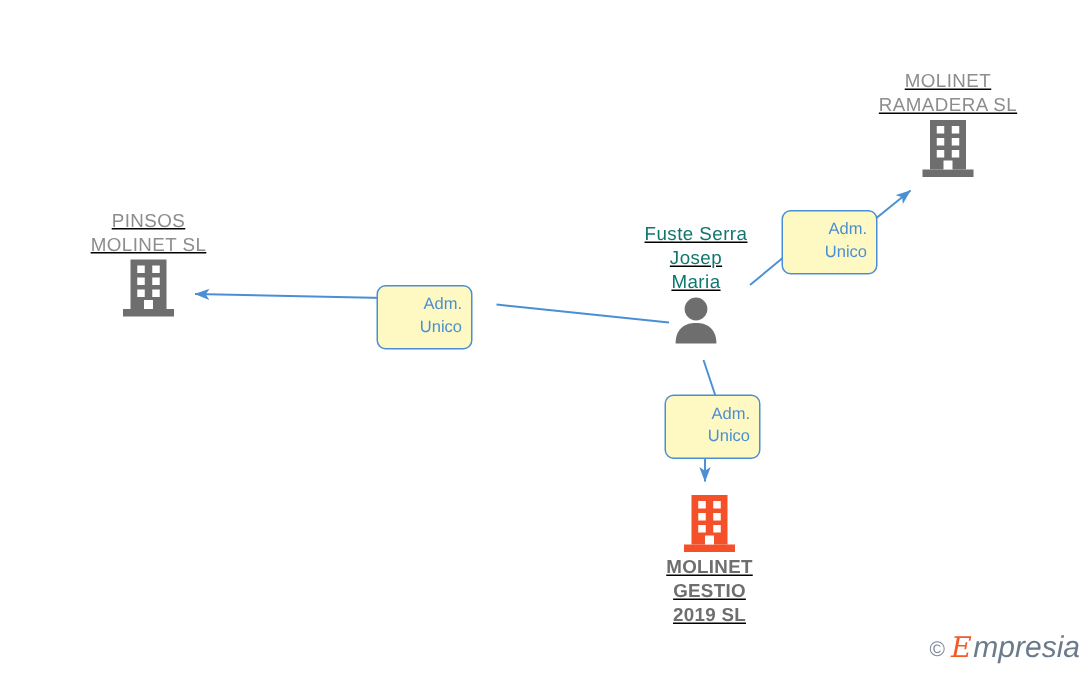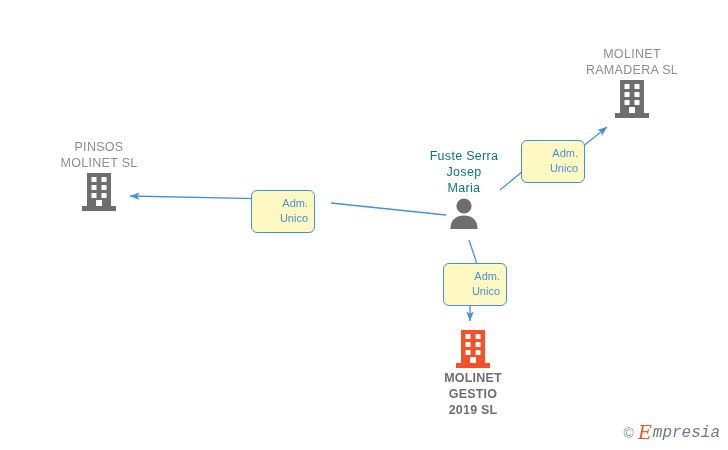--- a/index.html
+++ b/index.html
@@ -26,20 +26,21 @@
     height: 450px;
     pointer-events: none;
   }
 
   
   .node {
     position: absolute;
     text-align: center;
     width: 160px;
     margin-left: -80px;
+    text-decoration: underline;
   }
   .node-label {
     font-size: 12.5px;
     line-height: 16px;
     color: #8d8d8d;
     letter-spacing: 0.3px;
     white-space: pre-line;
   }
   .node-label.focal {
     color: #6e6e6e;
@@ -86,23 +87,23 @@
     color: #7b8a99;
   }
   .wm-e {
     font-family: "DejaVu Serif", serif;
     font-style: italic;
     font-size: 19px;
     color: #f15a29;
     line-height: 1;
   }
   .wm-rest {
-    font-family: Liberation Mono, monospace;
+    font-family: Liberation Sans, sans-serif;
     font-style: italic;
-    font-size: 16px;
+    font-size: 20px;
     color: #6b7b8c;
     line-height: 1;
     margin-left: -3px;
   }
 </style>
 </head>
 <body>
 
 <div id="canvas">
 

